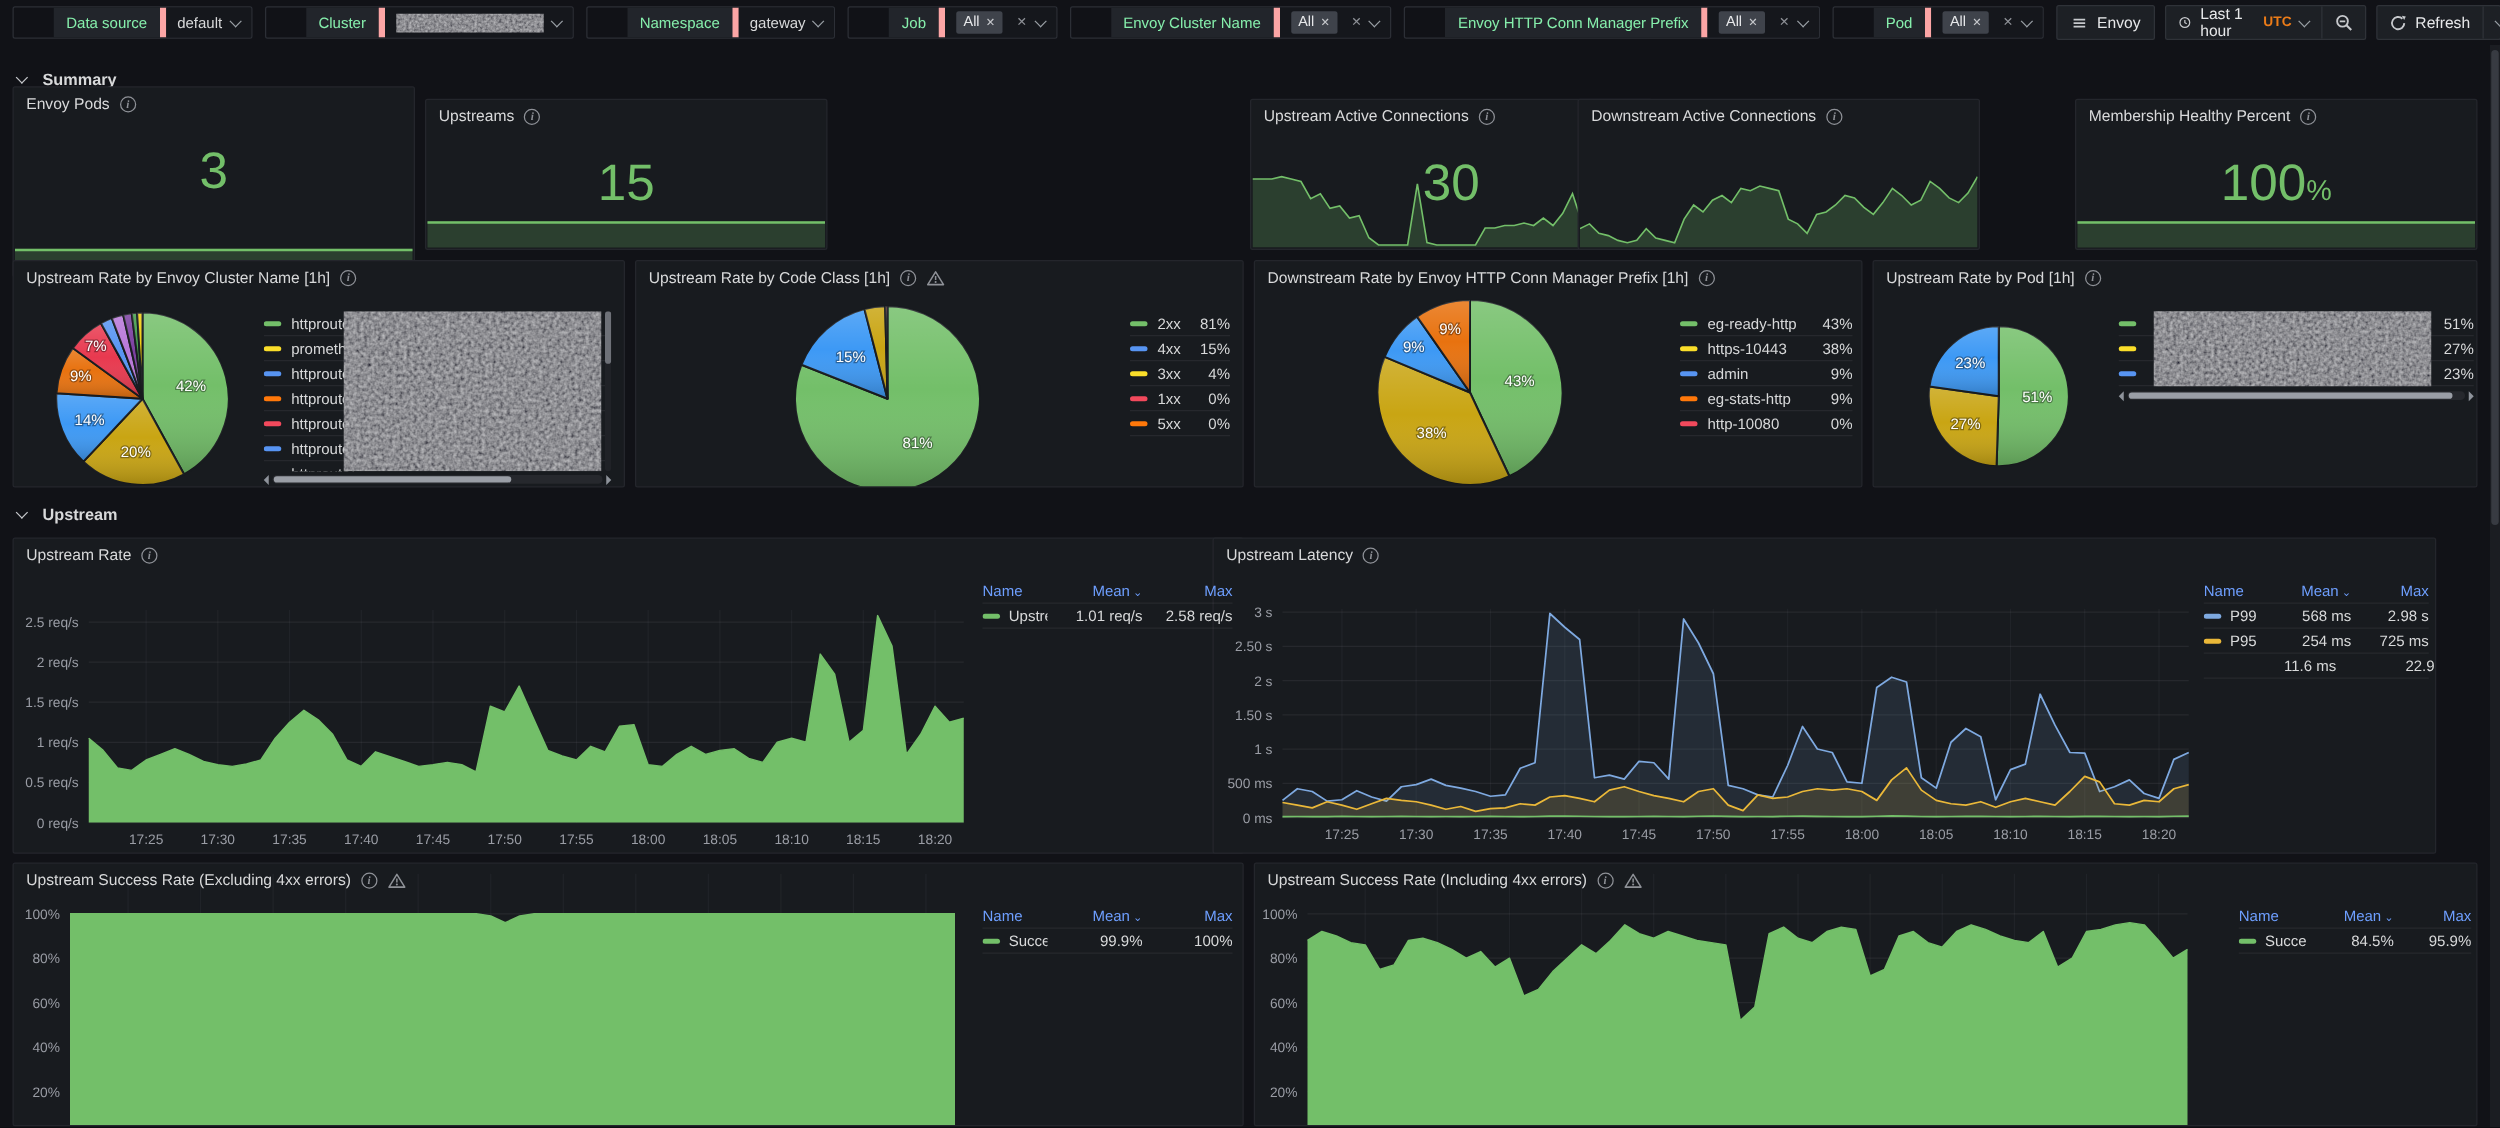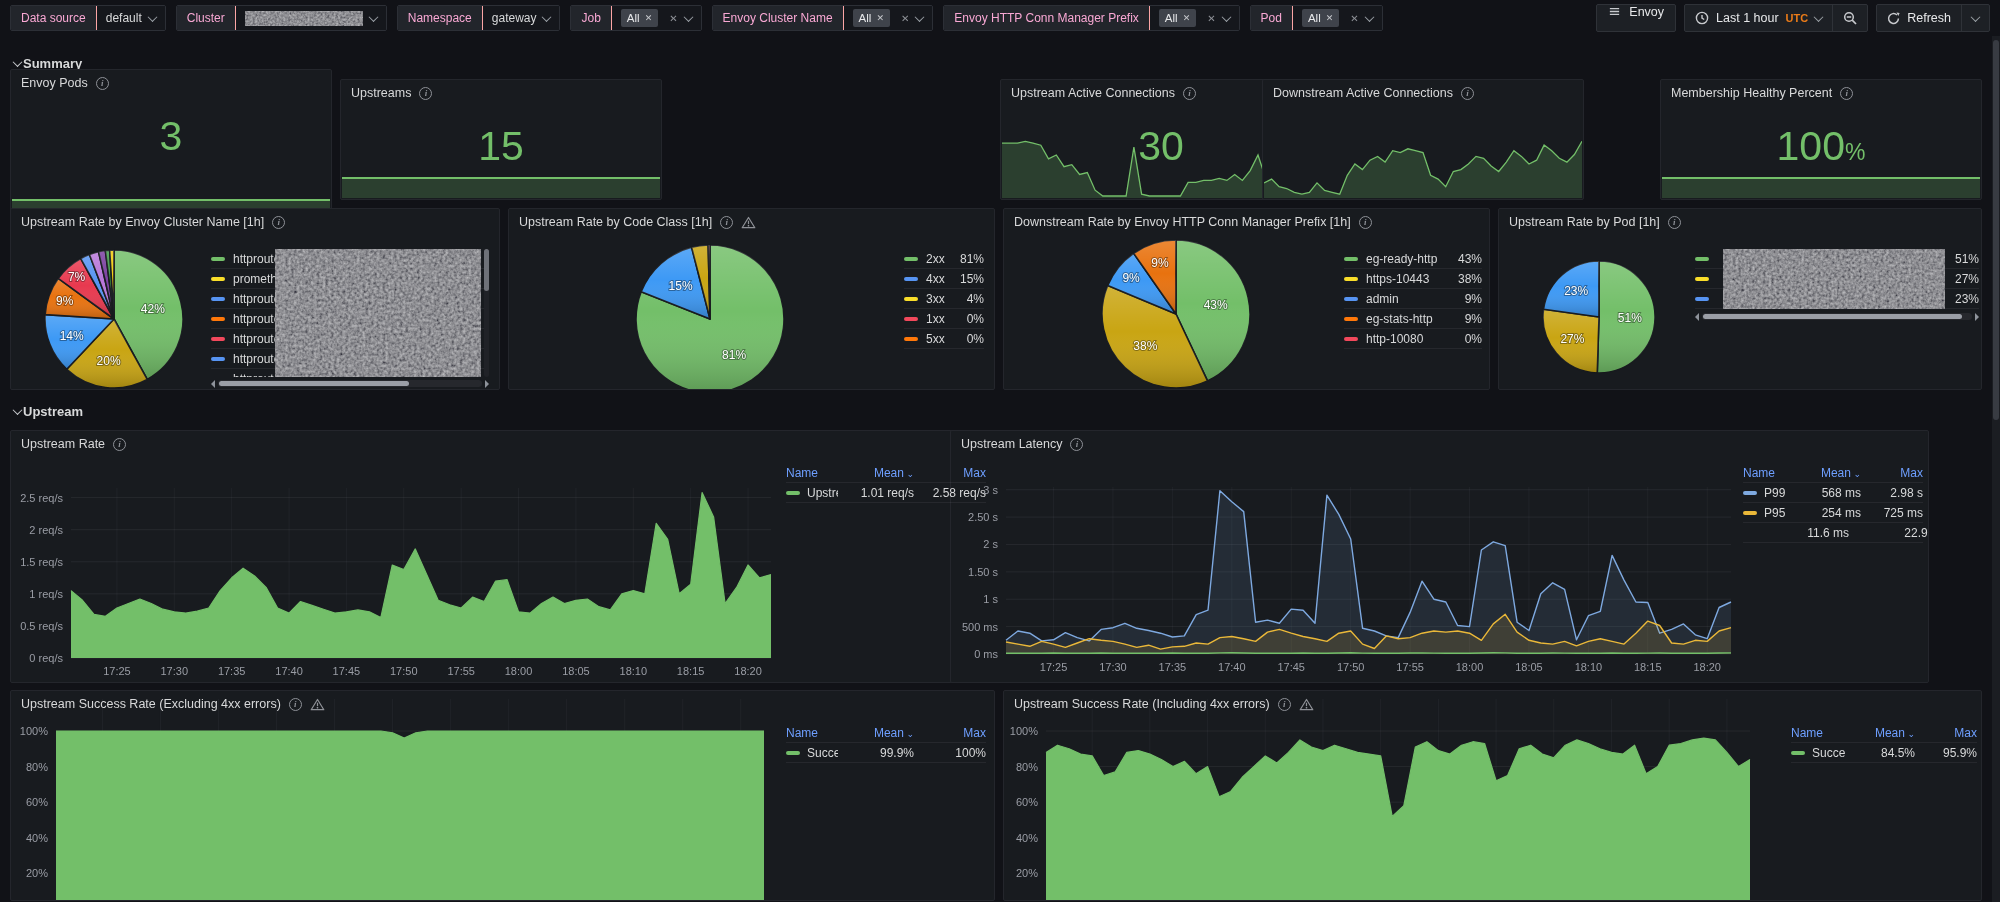--- a/index.html
+++ b/index.html
@@ -3,37 +3,37 @@
 <meta charset="utf-8">
 <style>
   html,body{margin:0;padding:0;background:#0b0c0e;}
   *{box-sizing:border-box;}
   .page{position:relative;width:2000px;height:902px;background:#111217;overflow:hidden;
         font-family:"Liberation Sans",sans-serif;color:#D8D9DA;}
   
   .topbar{position:absolute;left:0;top:0;width:2000px;height:36px;display:flex;align-items:center;
           padding:0 10px;gap:10px;background:#111217;}
   .vargroup{display:inline-flex;align-items:stretch;height:26px;border:1px solid #2c2f36;border-radius:2px;overflow:hidden;flex:none;}
-  .varlabel{display:flex;align-items:center;padding:0 10px;background:#22252B;color:#f9a8d4;font-size:12px;font-weight:500;border-right:1px solid #fca5a5;}
+  .varlabel{display:flex;align-items:center;padding:0 10px;background:#22252B;color:#86efac;font-size:12px;font-weight:500;border-right:5px solid #fca5a5;margin-left:32px;}
   .varvalue{display:flex;align-items:center;gap:7px;padding:0 9px;background:#15171C;color:#D8D9DA;font-size:12px;}
   .chip{display:inline-flex;align-items:center;height:18px;padding:0 6px;background:#3F434B;border-radius:2px;font-size:11.5px;color:#E7E8EA;gap:5px;}
   .chip::after{content:"✕";font-size:9px;color:#C7C9CD;}
   .clear-x{color:#8E9197;font-size:10px;margin-left:4px;}
   .chev{width:7px;height:7px;border-right:1.5px solid #9aa0a6;border-bottom:1.5px solid #9aa0a6;
         transform:rotate(45deg) translate(-1px,-1px);flex:none;}
   .tb-right{margin-left:auto;display:flex;align-items:center;gap:8px;}
-  .tb-btn{display:inline-flex;align-items:flex-start;gap:8px;height:28px;padding:0 11px;background:#1D2025;
+  .tb-btn{display:inline-flex;align-items:center;gap:8px;height:28px;padding:0 11px;background:#1D2025;
           border:1px solid #2F3238;border-radius:2px;font-size:12.5px;font-weight:500;color:#E7E8EA;}
   .tb-seg{display:inline-flex;height:28px;border:1px solid #2F3238;border-radius:2px;overflow:hidden;background:#1D2025;}
   .tb-seg > div{display:flex;align-items:center;gap:7px;padding:0 10px;font-size:12.5px;font-weight:500;color:#E7E8EA;}
   .tb-seg > div + div{border-left:1px solid #2F3238;}
   .utc{font-size:11px;font-weight:700;}
   .noise{display:block;}
   
-  .sech{position:absolute;display:flex;align-items:center;gap:2px;font-size:13px;font-weight:700;color:#D8D9DA;}
+  .sech{position:absolute;display:flex;align-items:center;gap:13px;font-size:13px;font-weight:700;color:#D8D9DA;}
   .sech .chev{border-color:#c7c9cd;}
   .panel{position:absolute;background:#181B1F;border:1px solid #24262c;border-radius:2px;overflow:hidden;}
   .ptitle{position:absolute;top:6px;left:10px;display:flex;align-items:center;gap:8px;font-size:12.5px;
           font-weight:500;color:#D8D9DA;white-space:nowrap;z-index:5;}
   .i-info{width:13px;height:13px;border-radius:50%;border:1px solid #8e9197;position:relative;flex:none;}
   .i-info::after{content:"i";position:absolute;inset:0;text-align:center;font:italic 700 9px/11px "Liberation Serif",serif;color:#8e9197;}
   
   .statv{position:absolute;left:0;right:0;top:44px;text-align:center;font-size:41px;font-weight:500;color:#73BF69;line-height:1.1;}
   .statv .unit{font-size:23px;font-weight:500;}
   .strip{position:absolute;left:1px;right:1px;bottom:1px;height:21px;background:rgba(115,191,105,0.22);border-top:2px solid #73BF69;}
@@ -532,21 +532,21 @@
               <span class="mark" style="background: rgb(115, 191, 105);"></span>
               <span>Upstream</span>
             </span>
             <span class="c2">1.01 req/s</span>
             <span class="c3">2.58 req/s</span>
           </div>
         </div>
       </div>
   </div>
 
-  <div class="panel" style="left:950px;top:430px;width:979px;height:253px">
+  <div class="panel" style="left:970px;top:430px;width:979px;height:253px">
     <div class="ptitle">
         <span>Upstream Latency</span>
         <span class="i-info"></span>
       </div>
     <div class="chart"><svg width="977" height="251" viewBox="0 0 977 251">
           <line x1="55" x2="780" y1="223" y2="223" stroke="rgba(204,204,220,0.08)"></line>
           <text x="47" y="227" text-anchor="end" class="tick">0 ms</text>
           <line x1="55" x2="780" y1="195.62295081967213" y2="195.62295081967213" stroke="rgba(204,204,220,0.08)"></line>
           <text x="47" y="199.62295081967213" text-anchor="end" class="tick">500 ms</text>
           <line x1="55" x2="780" y1="168.24590163934425" y2="168.24590163934425" stroke="rgba(204,204,220,0.08)"></line>

